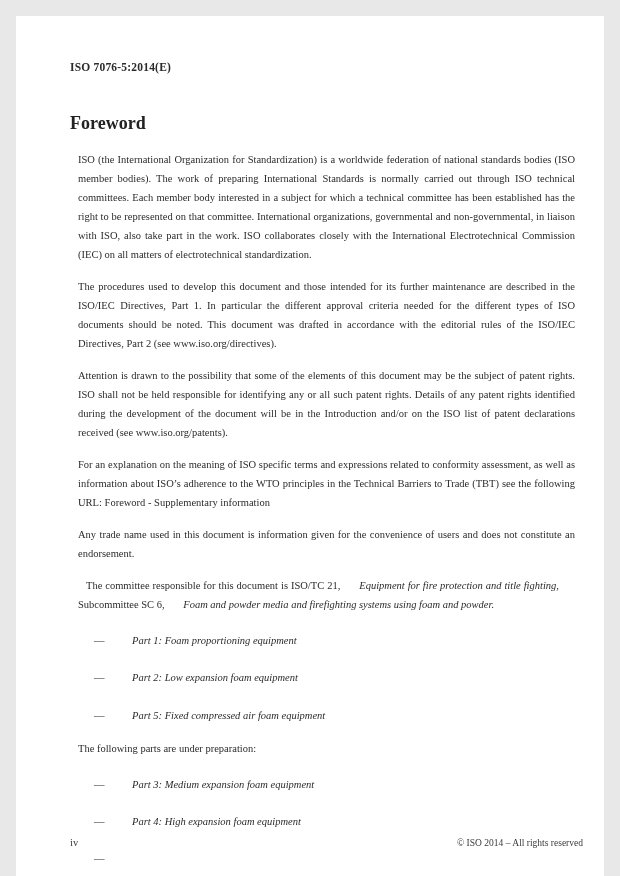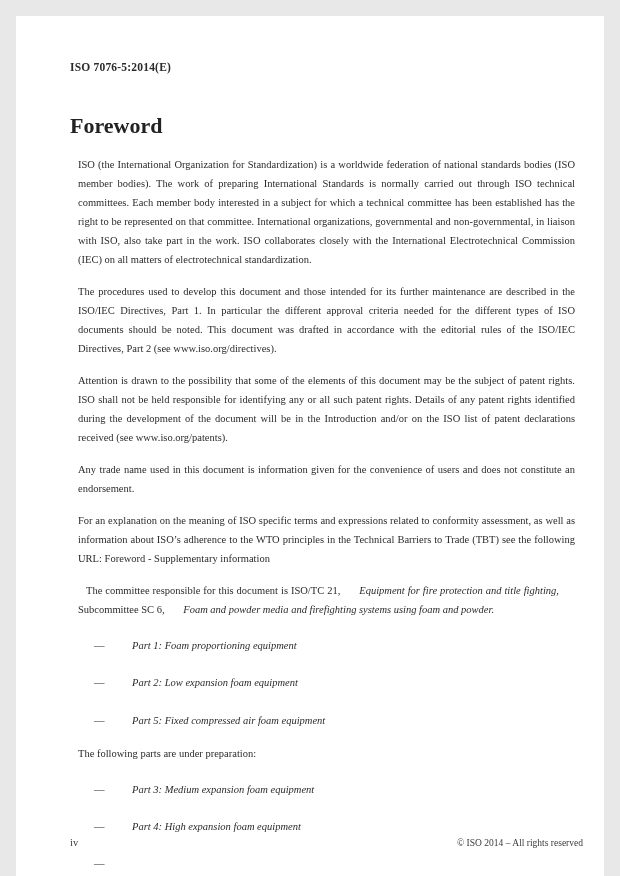--- a/index.html
+++ b/index.html
@@ -21,21 +21,21 @@
     top: 0;
     padding-top: 29px;
   }
   .doc-number {
     font-size: 11.5px;
     font-weight: bold;
     letter-spacing: 0.2px;
   }
   .title {
     margin-top: 40px;
-    font-size: 22px;
+    font-size: 18px;
     font-weight: bold;
     color: #222222;
   }
   .body-text { margin-top: 16px; }
   p.para {
     font-size: 10.5px;
     line-height: 19px;
     text-align: justify;
     margin-bottom: 13px;
   }
@@ -72,23 +72,23 @@
     <h1 class="title">Foreword</h1>
 
     <div class="body-text">
 
       <p class="para">ISO (the International Organization for Standardization) is a worldwide federation of national standards bodies (ISO member bodies). The work of preparing International Standards is normally carried out through ISO technical committees. Each member body interested in a subject for which a technical committee has been established has the right to be represented on that committee. International organizations, governmental and non-governmental, in liaison with ISO, also take part in the work. ISO collaborates closely with the International Electrotechnical Commission (IEC) on all matters of electrotechnical standardization.</p>
 
       <p class="para">The procedures used to develop this document and those intended for its further maintenance are described in the ISO/IEC Directives, Part 1.  In particular the different approval criteria needed for the different types of ISO documents should be noted.  This document was drafted in accordance with the editorial rules of the ISO/IEC Directives, Part 2 (see www.iso.org/directives).</p>
 
       <p class="para">Attention is drawn to the possibility that some of the elements of this document may be the subject of patent rights. ISO shall not be held responsible for identifying any or all such patent rights.  Details of any patent rights identified during the development of the document will be in the Introduction and/or on the ISO list of patent declarations received (see www.iso.org/patents).</p>
 
+      <p class="para">For an explanation on the meaning of ISO specific terms and expressions related to conformity assessment, as well as information about ISO’s adherence to the WTO principles in the Technical Barriers to Trade (TBT) see the following URL:  Foreword - Supplementary information</p>
+
       <p class="para">Any trade name used in this document is information given for the convenience of users and does not constitute an endorsement.</p>
-
-      <p class="para">For an explanation on the meaning of ISO specific terms and expressions related to conformity assessment, as well as information about ISO’s adherence to the WTO principles in the Technical Barriers to Trade (TBT) see the following URL:  Foreword - Supplementary information</p>
 
       <p class="para"><span>The committee responsible for this document is ISO/TC 21, </span><span class="italic">Equipment for fire protection and title fighting,</span><span> Subcommittee SC 6, </span><span class="italic">Foam and powder media and firefighting systems using foam and powder.</span></p>
 
 
       <div class="parts-list">
         <div class="list-item">
           <span class="dash">—</span>
           <span class="item-text">Part 1: Foam proportioning equipment</span>
         </div>
         <div class="list-item">

